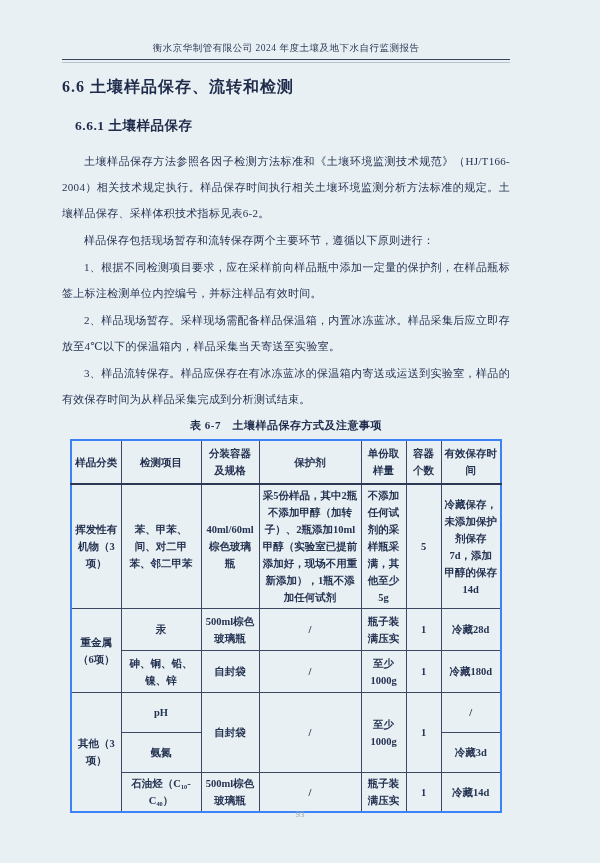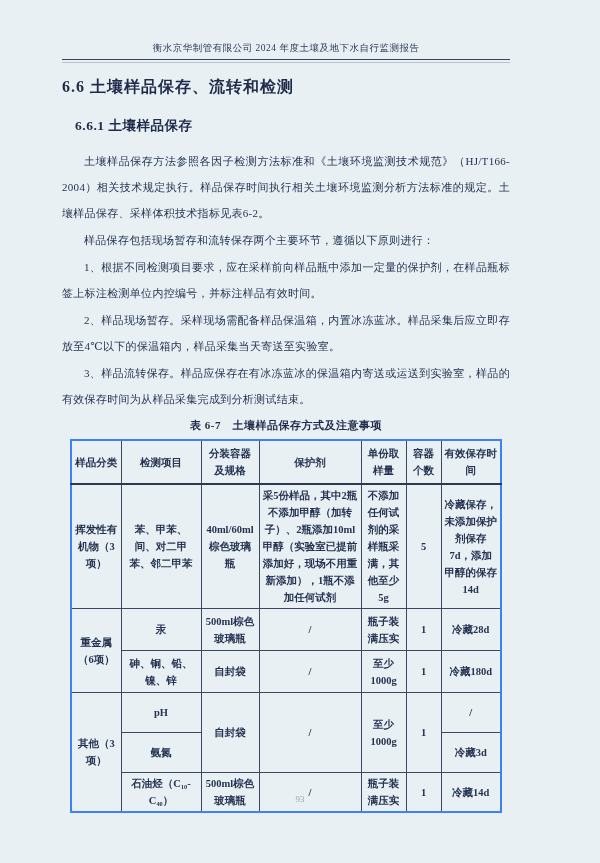--- a/index.html
+++ b/index.html
@@ -80,21 +80,21 @@
   table.pres thead th { border-bottom: 2px solid #2e3a54; font-weight: bold; }
   table.pres thead tr { height: 44px; }
   tr.r-voc    { height: 118px; }
   tr.r-hg     { height: 42px; }
   tr.r-metals { height: 42px; }
   tr.r-ph     { height: 40px; }
   tr.r-nh3    { height: 40px; }
   tr.r-pet    { height: 36px; }
   .page-number {
     position: absolute;
-    bottom: 59px;
+    bottom: 44px;
     left: 0;
     width: 100%;
     text-align: center;
     font-size: 9px;
     color: #9aa6b2;
   }
 </style>
 </head>
 <body>
 

